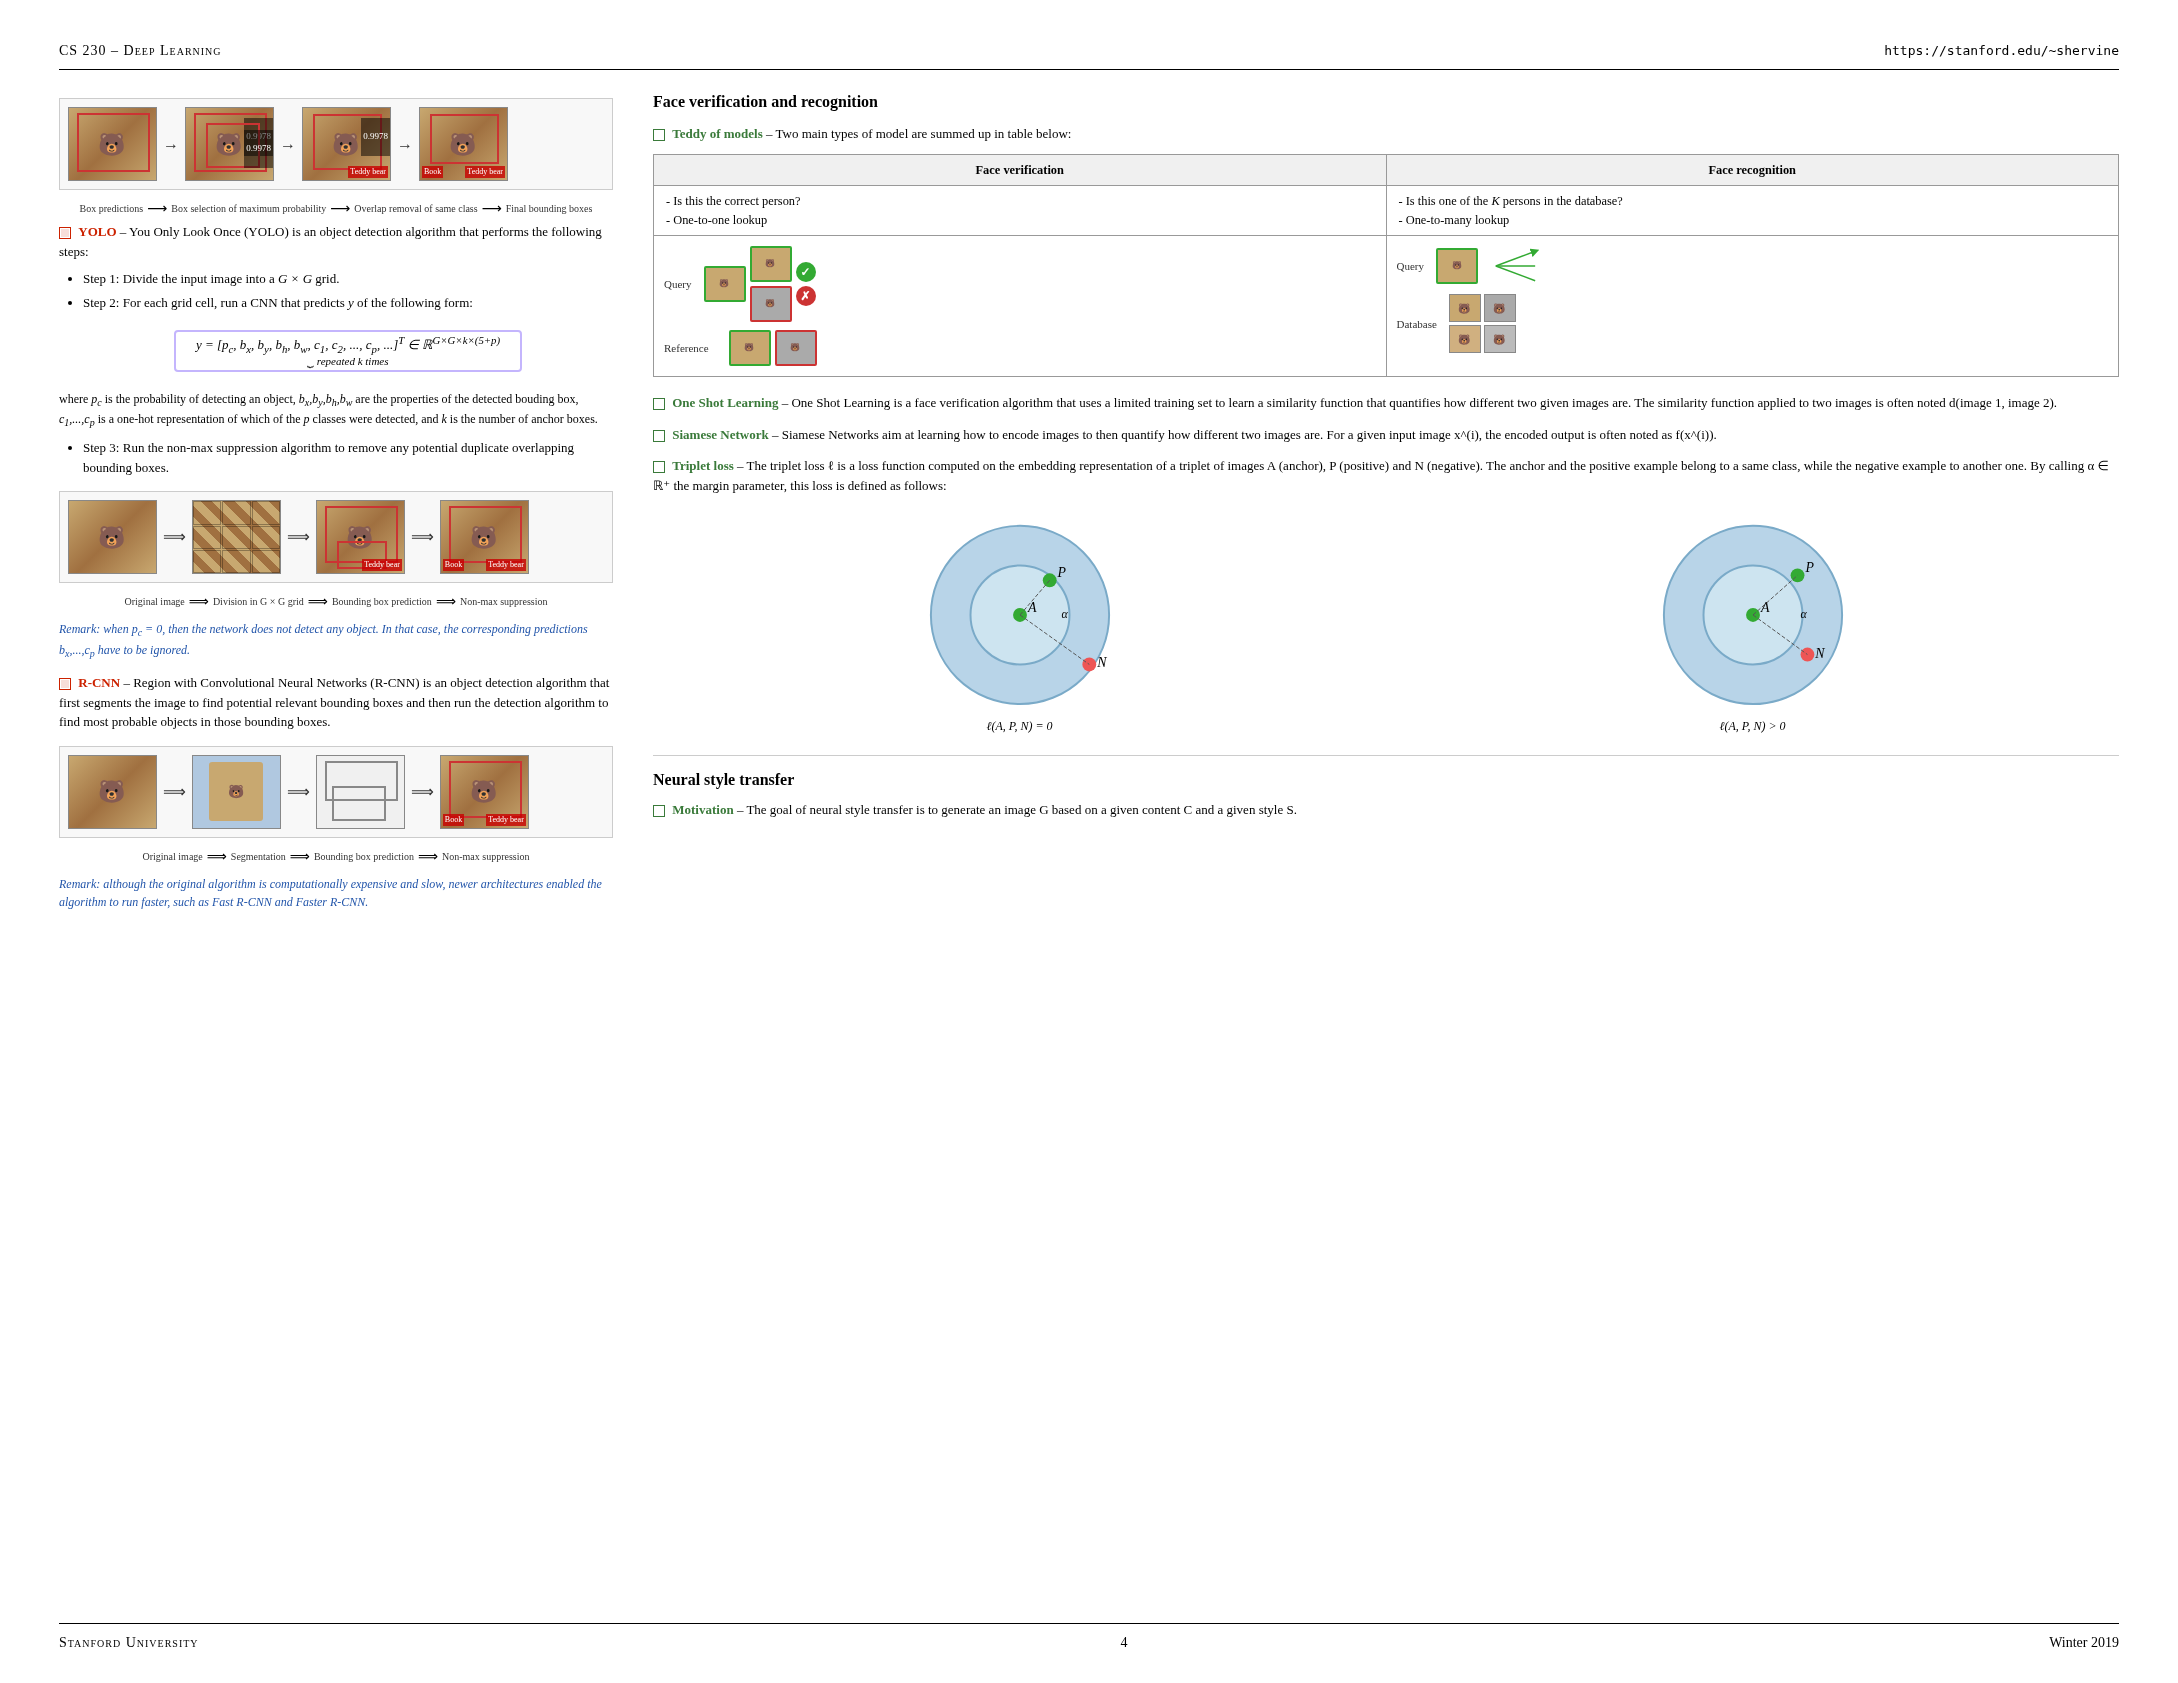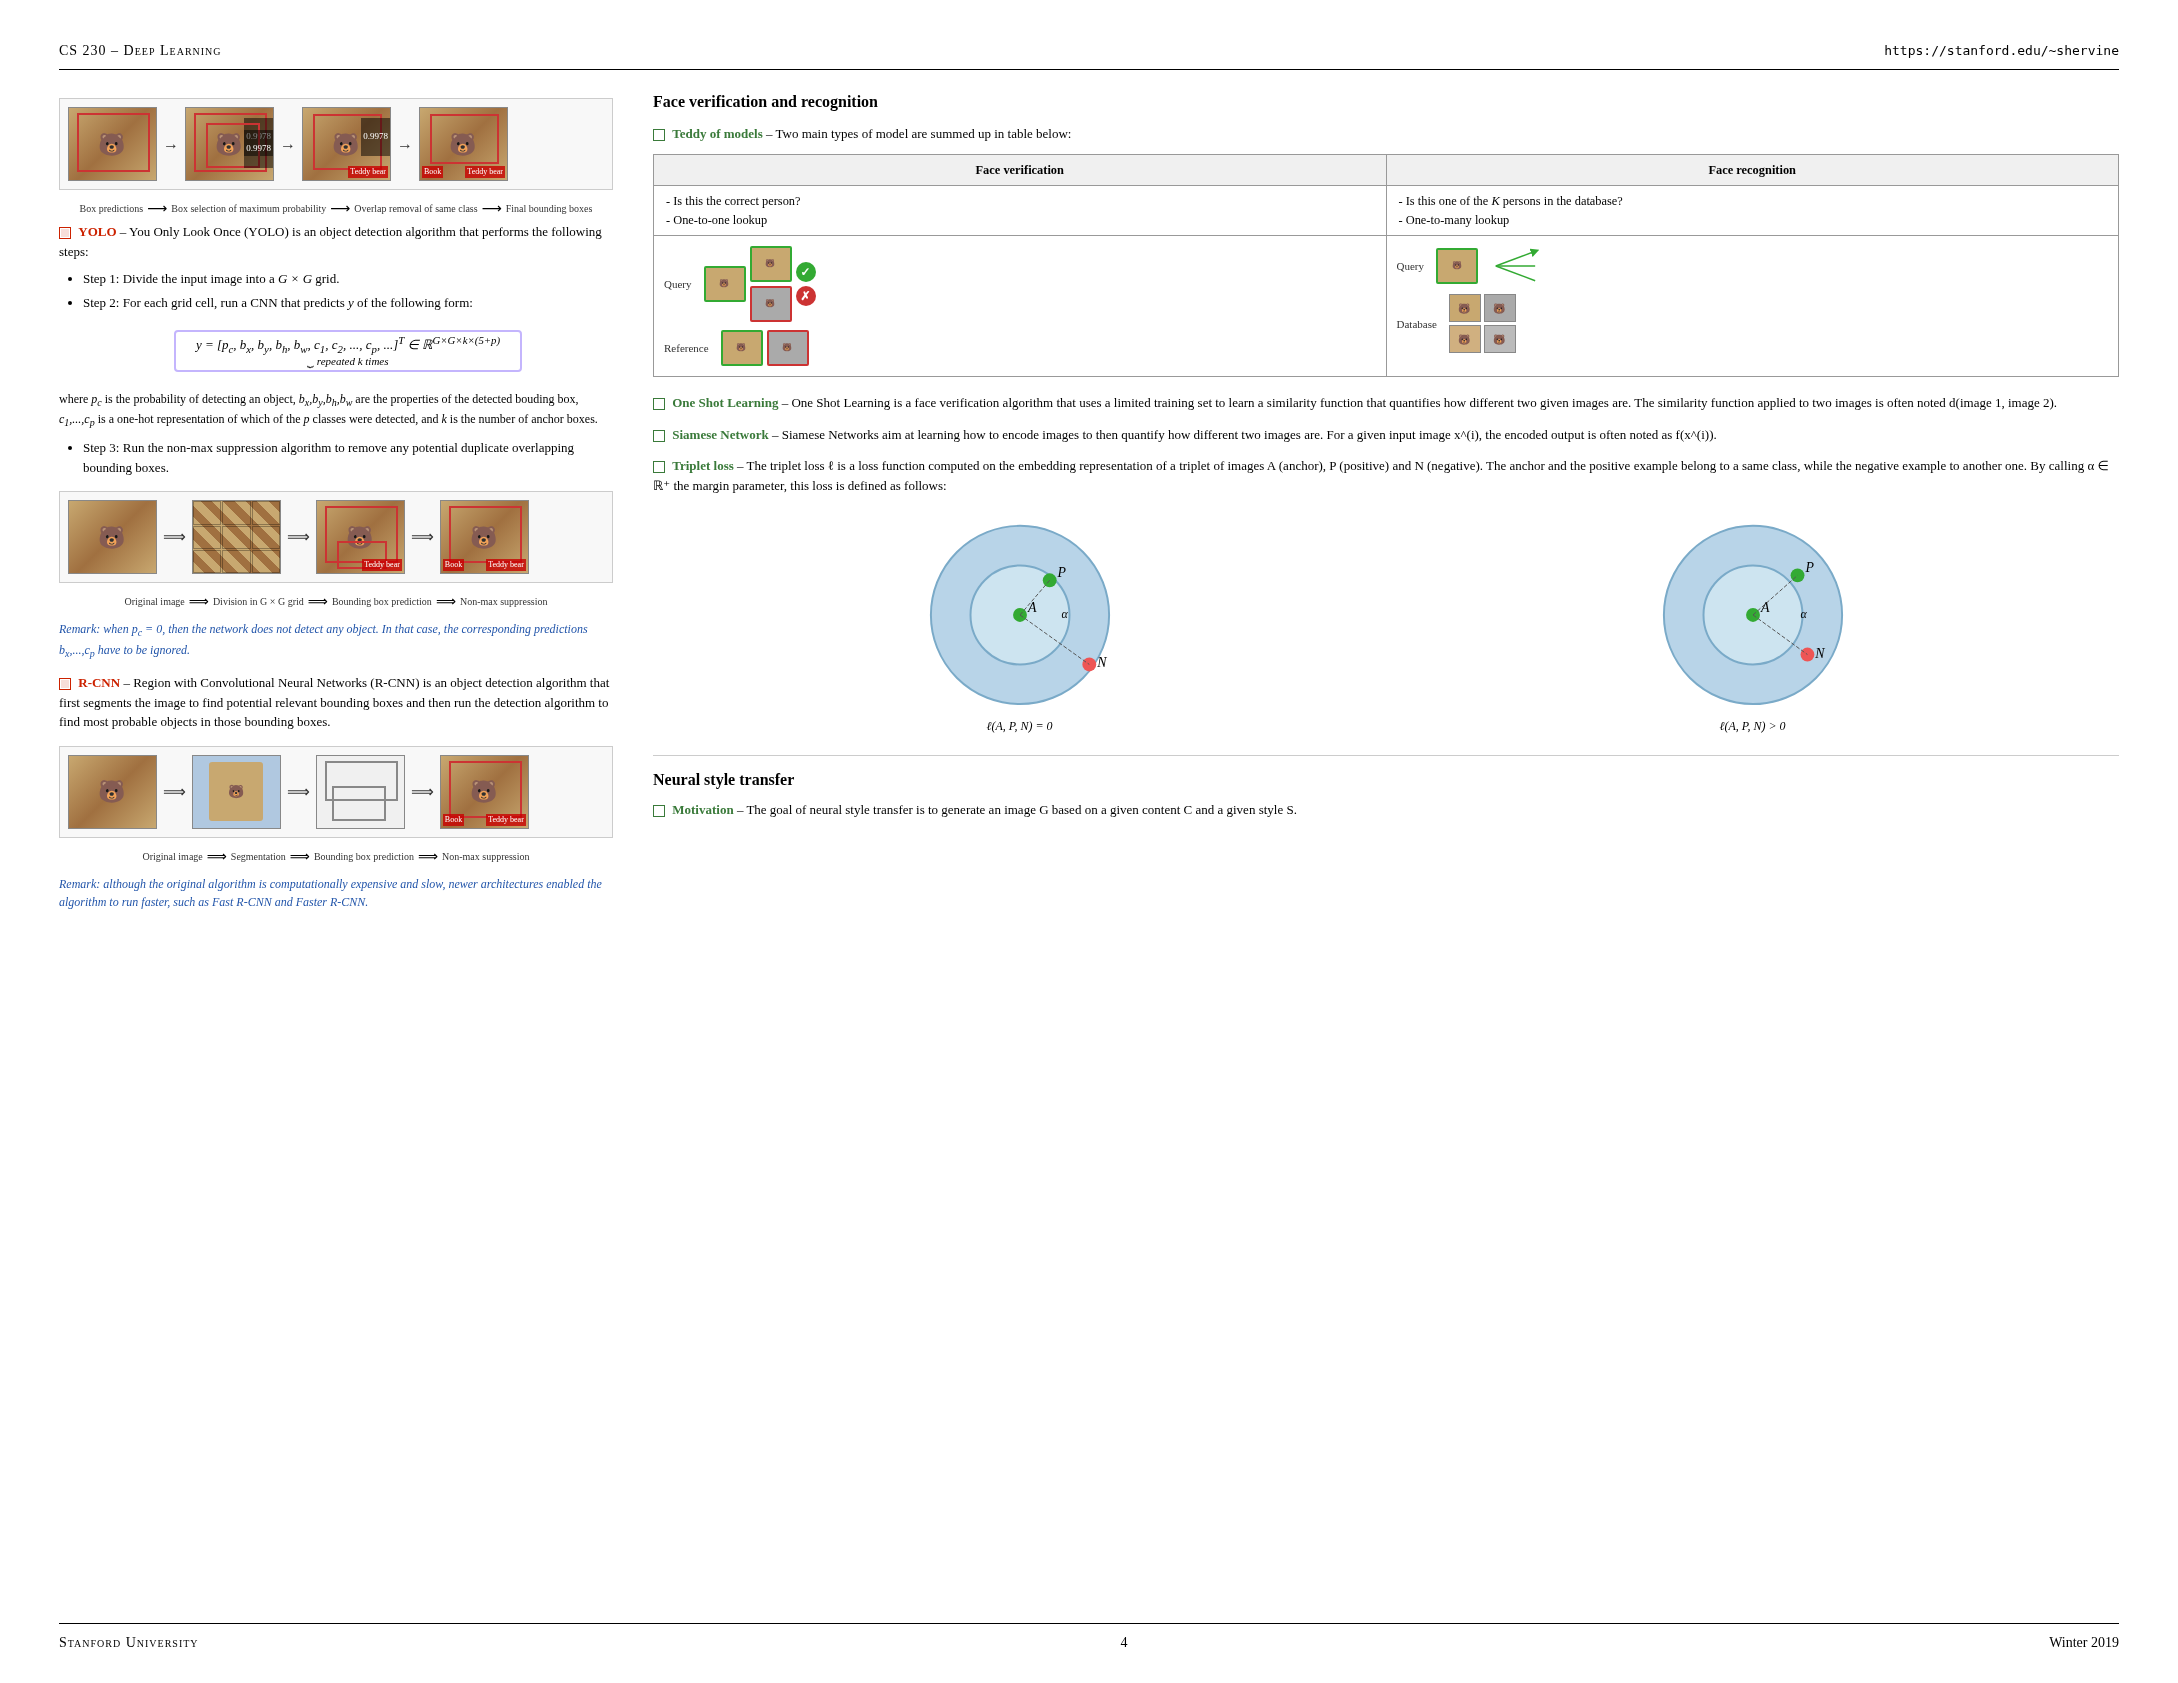--- a/index.html
+++ b/index.html
@@ -598,21 +598,21 @@
                     <div style="display:flex; flex-direction:column; gap:4px;">
                       <div class="small-bear" style="border-color:#3a3;">🐻</div>
                       <div class="small-bear-red">🐻</div>
                     </div>
                     <div style="display:flex; flex-direction:column; gap:4px;">
                       <div class="check-circle">✓</div>
                       <div class="x-circle">✗</div>
                     </div>
                   </div>
                 </div>
-                <div style="display:flex; align-items:center; gap:8px;">
+                <div style="display:flex; align-items:center; gap:16px;">
                   <span class="ref-label">Reference</span>
                   <div style="display:flex; gap:4px;">
                     <div class="small-bear">🐻</div>
                     <div class="small-bear-red">🐻</div>
                   </div>
                 </div>
               </div>
             </td>
 
             <td style="padding: 10px;">

